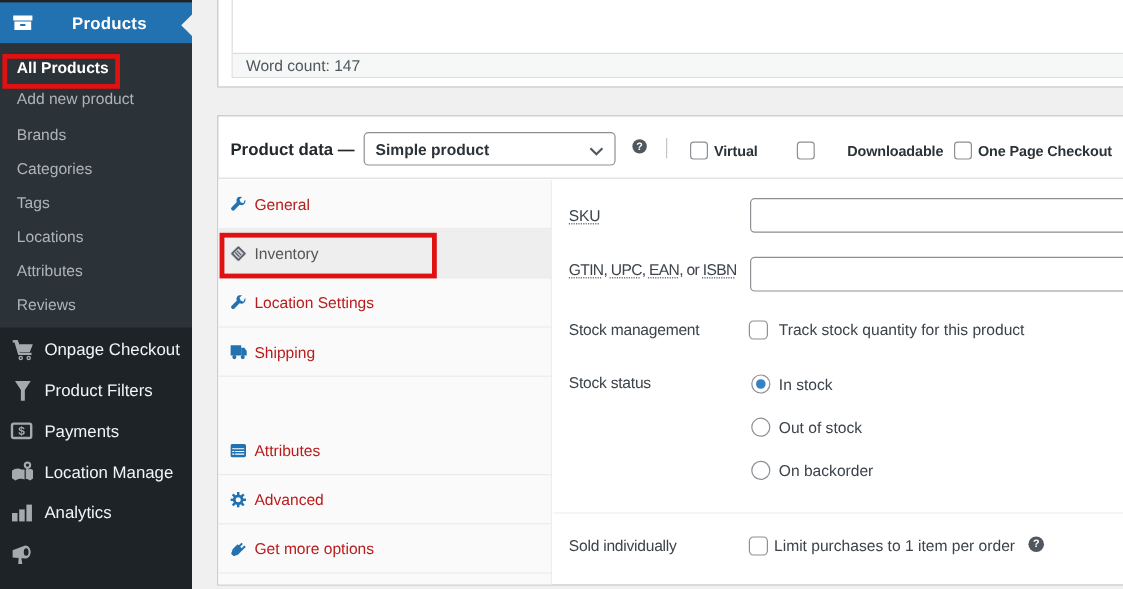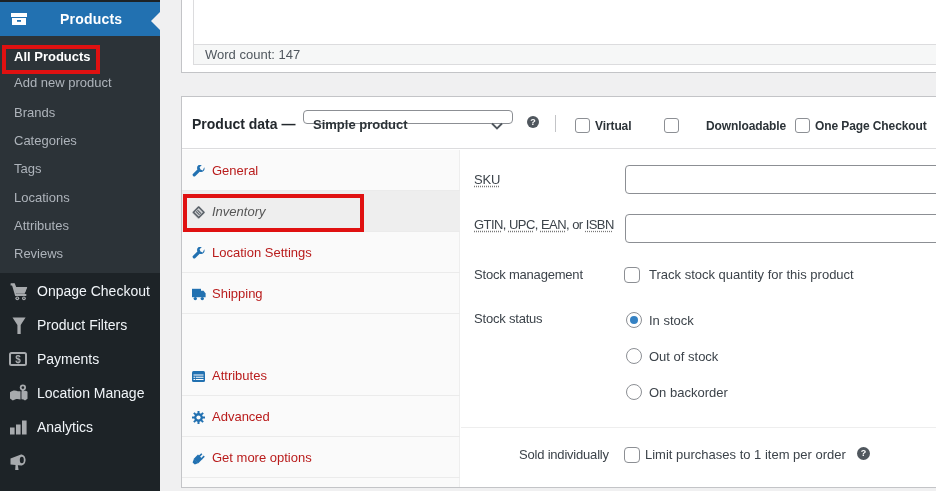--- a/index.html
+++ b/index.html
@@ -21,34 +21,34 @@
 
   
   #box1 { position:absolute; left:181px; top:-12px; width:760px; height:85px; background:#fff; border:1px solid #c3c4c7; }
   #editor { position:absolute; left:11px; top:-10px; width:748px; height:86px; background:#fff; border:1px solid #dcdcde; }
   #statusbar { position:absolute; left:0; bottom:0; width:100%; height:20px; background:#f6f7f7; border-top:1px solid #dcdcde; color:#50575e; font-size:13px; line-height:19px; padding-left:11px; }
 
   
   #box2 { position:absolute; left:181px; top:96px; width:760px; height:392px; background:#fff; border:1px solid #c3c4c7; }
   #pdhead { position:absolute; left:0; top:0; width:100%; height:52px; border-bottom:1px solid #dcdcde; }
   #pdtitle { position:absolute; left:10px; top:19px; font-size:14px; font-weight:bold; color:#23282d; }
-  #ptype { position:absolute; left:121px; top:13px; width:210px; height:14px; border:1px solid #8c8f94; border-radius:4px; background:#fff;padding-left:44px; }
+  #ptype { position:absolute; left:121px; top:13px; width:210px; height:28px; border:1px solid #8c8f94; border-radius:4px; background:#fff;padding-left:44px; }
   #ptype .val { position:absolute; left:9px; top:6px; font-size:13px; font-weight:bold; color:#2c3338; }
   #ptype svg { position:absolute; right:8px; top:8px; }
   .helpq { position:absolute; width:12px; height:12px; border-radius:50%; background:#50575e; color:#fff; font-size:9px; font-weight:bold; text-align:center; line-height:12px; }
   #hsep { position:absolute; left:373px; top:18px; width:1px; height:17px; background:#c3c4c7; }
   .hcb { position:absolute; top:21px; width:15px; height:15px; border:1px solid #8c8f94; border-radius:3px; background:#fff; }
   .hlbl { position:absolute; top:22px; font-size:12px; font-weight:bold; color:#2c3338; white-space:nowrap; letter-spacing:-0.1px; }
 
   
   #tabs { position:absolute; left:0; top:53px; width:278px; height:337px; background:#fafafa; border-right:1px solid #eee; }
   .tab { position:absolute; left:0; width:278px; height:41px; border-bottom:1px solid #ebebeb; }
   .tab .lbl { position:absolute; left:30px; top:13px; font-size:13px; color:#b91c1c; }
   .tab.active { background:#eee; }
-  .tab.active .lbl { color:#555;font-style:italic; }
+  .tab.active .lbl { color:#555; }
   .ticon { position:absolute; left:10px; top:14px; width:13px; height:13px; }
 
   
   .flabel { position:absolute; left:292px; font-size:13px; color:#3c434a; white-space:nowrap; letter-spacing:-0.2px; }
   .dot { text-decoration:underline; text-decoration-style:dotted; text-underline-offset:2px; text-decoration-color:#777; }
   .tinput { position:absolute; left:443px; width:330px; height:29px; border:1px solid #8c8f94; border-radius:4px; background:#fff; }
   .cb { position:absolute; left:442px; width:16px; height:16px; border:1px solid #8c8f94; border-radius:4px; background:#fff; }
   .rd { position:absolute; left:444px; width:16px; height:16px; border:1px solid #8c8f94; border-radius:50%; background:#fff; }
   .rd.on::after { content:""; position:absolute; left:3px; top:3px; width:8px; height:8px; border-radius:50%; background:#3582c4; }
   .ctext { position:absolute; left:467px; font-size:13px; color:#3c434a; white-space:nowrap; }
@@ -237,17 +237,17 @@
   <div class="flabel" style="top:214px;">Stock status</div>
   <div class="rd on" style="top:215px;"></div>
   <div class="ctext" style="top:216px;">In stock</div>
   <div class="rd" style="top:251px;"></div>
   <div class="ctext" style="top:252px;">Out of stock</div>
   <div class="rd" style="top:287px;"></div>
   <div class="ctext" style="top:288px;">On backorder</div>
 
   <div id="divider"></div>
 
-  <div class="flabel" style="top:350px;margin-left:45px;">Sold individually</div>
+  <div class="flabel" style="top:350px;">Sold individually</div>
   <div class="cb" style="top:350px;"></div>
   <div class="ctext" style="top:350px; left:463px;">Limit purchases to 1 item per order</div>
   <div class="helpq" style="left:675px; top:350px; width:13px; height:13px; line-height:13px;">?</div>
 </div>
 
 </body></html>

